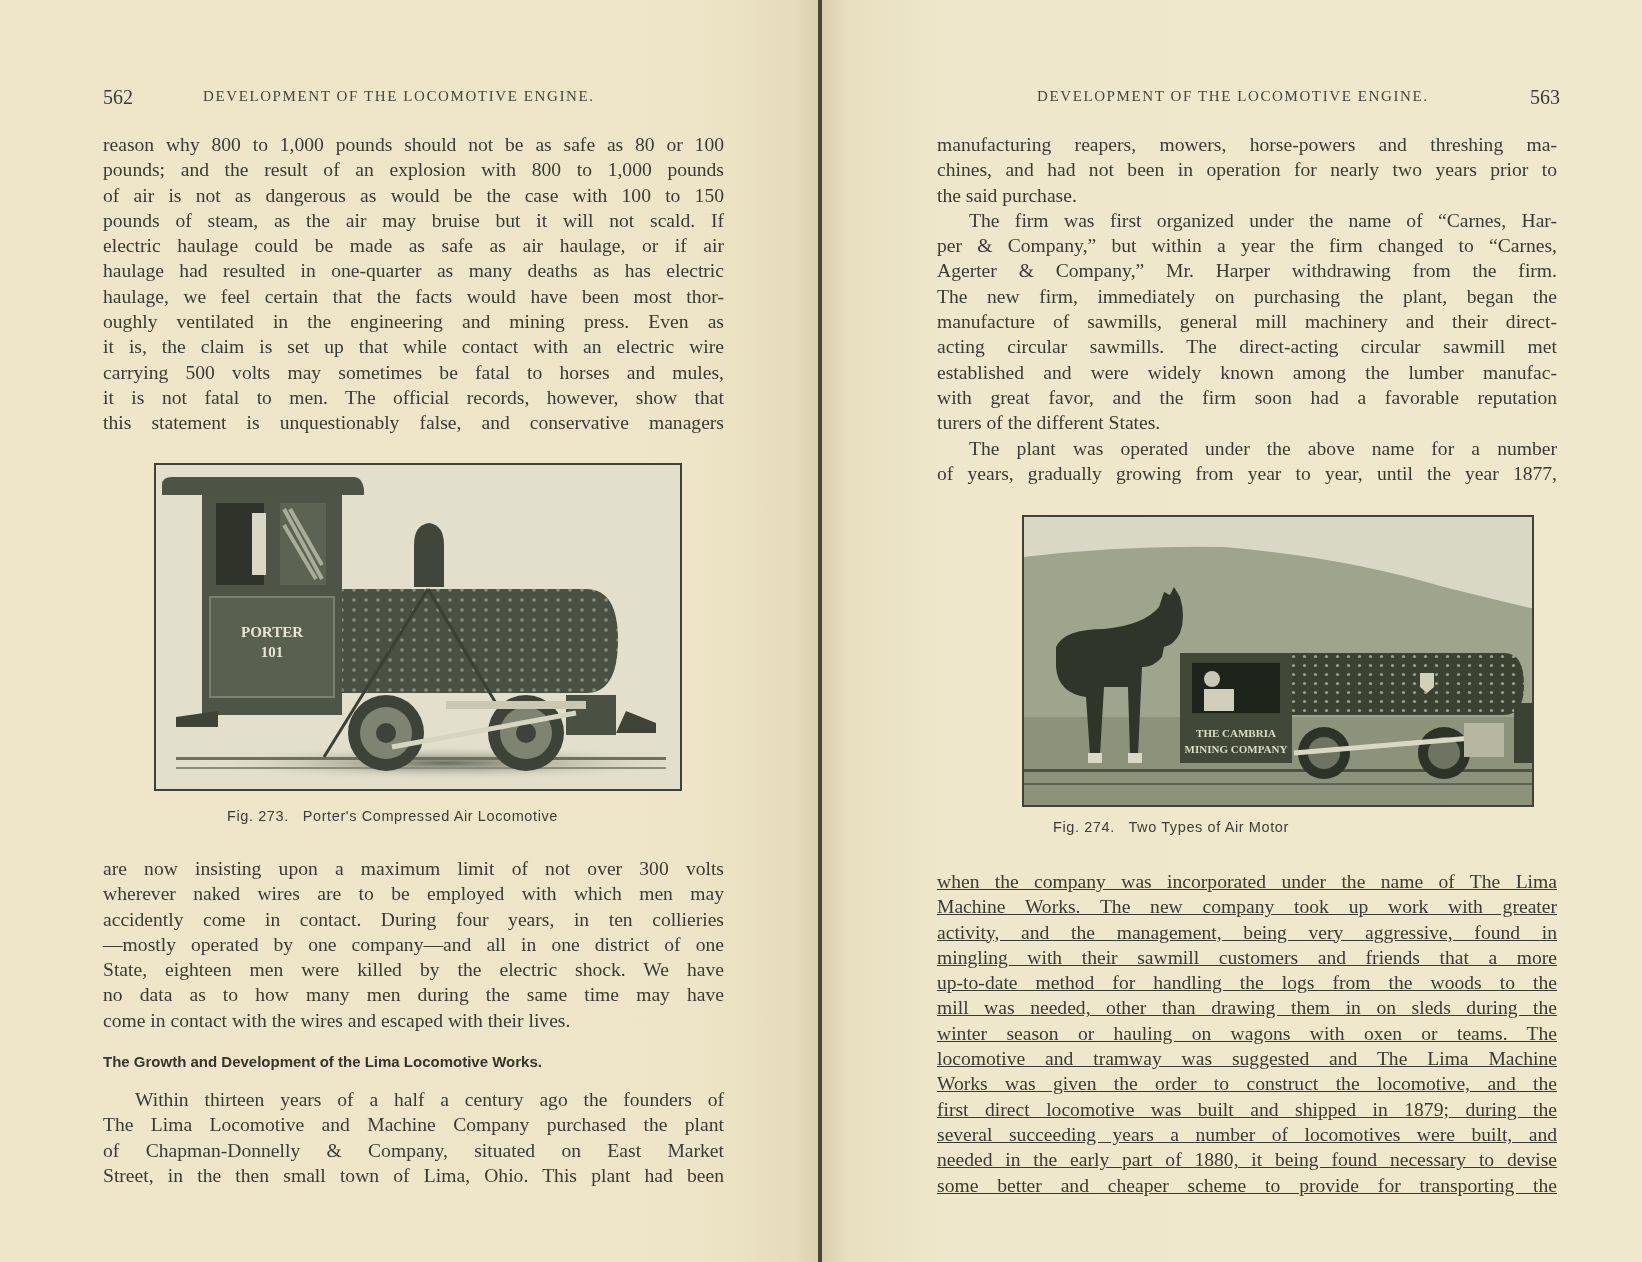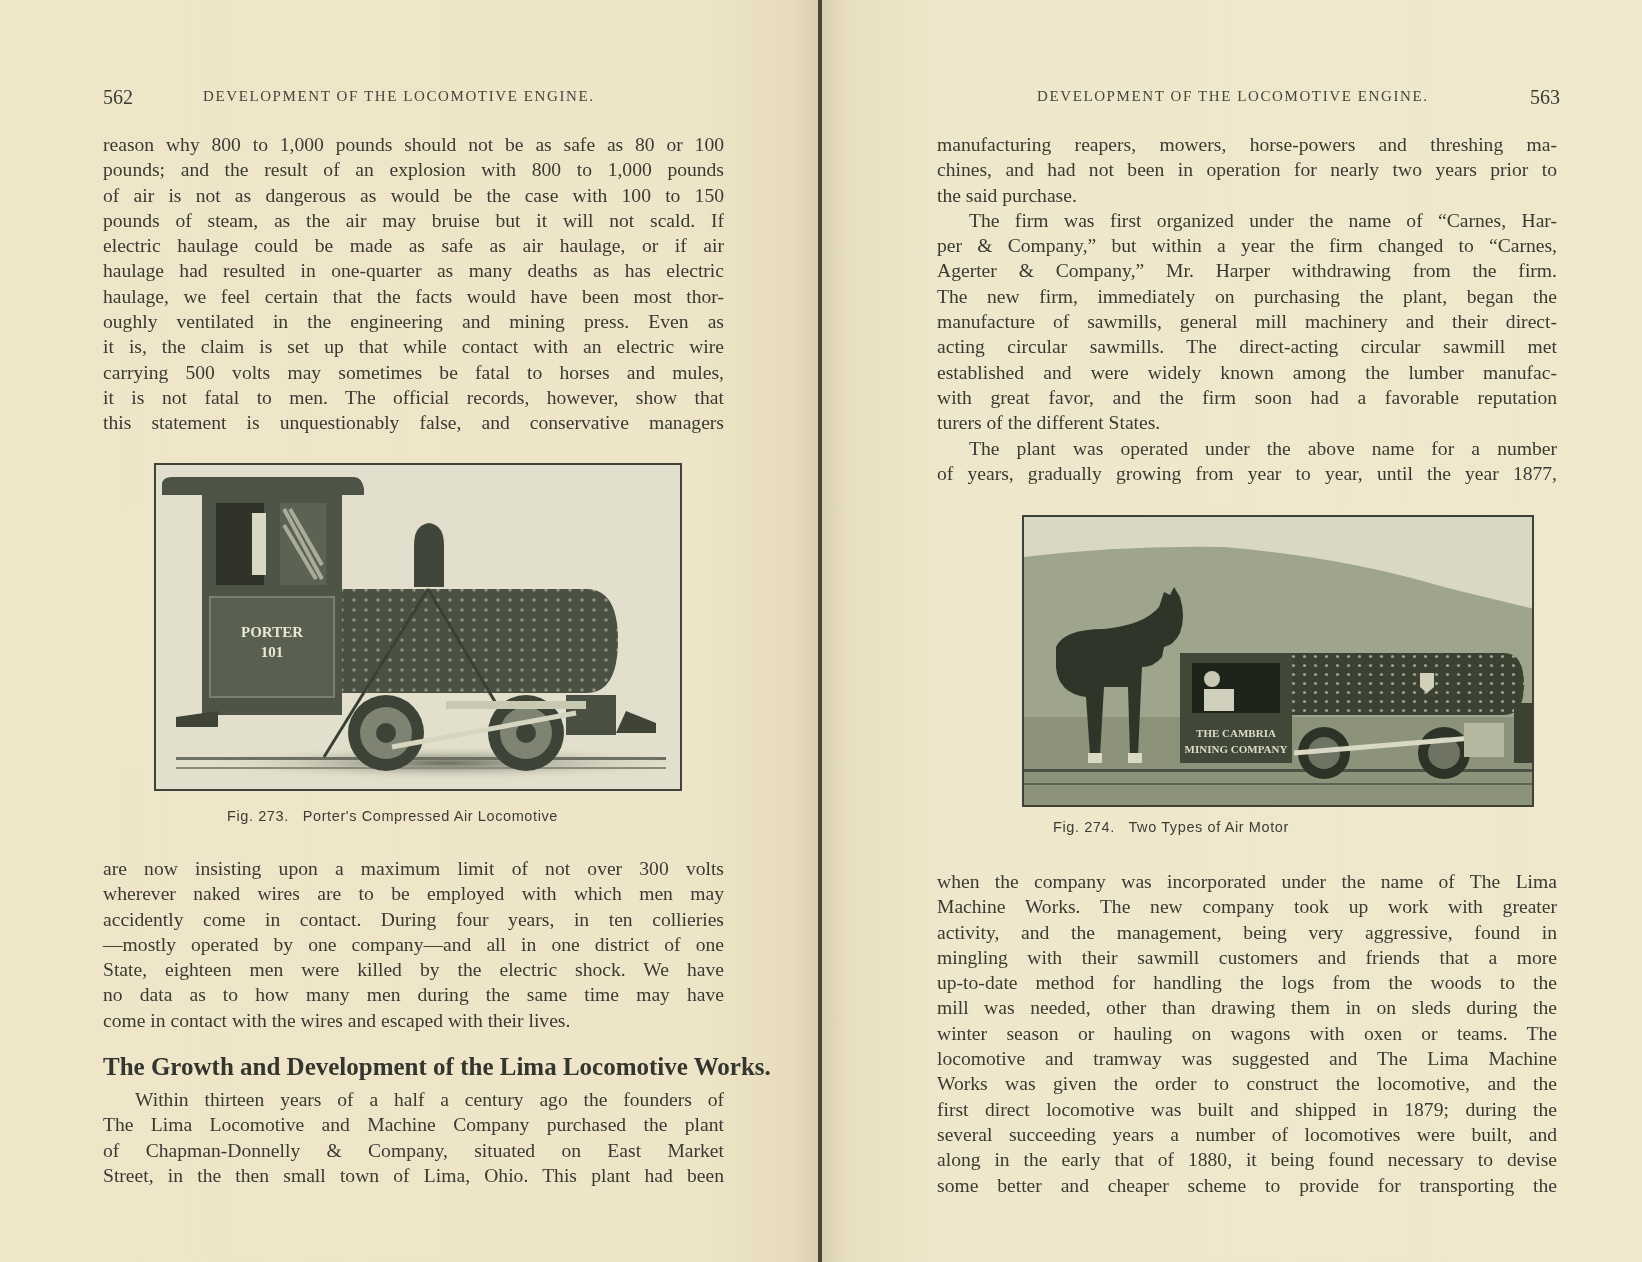--- a/index.html
+++ b/index.html
@@ -17,21 +17,21 @@
     position:absolute; top:88px; font-size:15px; letter-spacing:1.6px;
     color:#45453c; text-transform:uppercase;
   }
   .folio { position:absolute; top:86px; font-size:20px; color:#3a3a32; }
   .text-block { position:absolute; font-size:19.6px; line-height:25.3px; text-align:justify; }
   .line { display:block; text-align:justify; text-align-last:justify; white-space:nowrap; }
   .line.last { text-align-last:left; }
   .line.indent { padding-left:32px; }
   .figure { position:absolute; border:2px solid #3f4238; box-sizing:border-box; overflow:hidden; }
   .caption { position:absolute; font-family:"Liberation Sans","DejaVu Sans",sans-serif; font-size:14.5px; letter-spacing:0.6px; color:#3d3d36; white-space:pre; }
-  .section-heading { position:absolute; font-family:Liberation Serif, serif; font-weight:bold; font-size:25px; color:#33352e; white-space:nowrap; }
+  .section-heading { position:absolute; font-family:Liberation Sans, sans-serif; font-weight:bold; font-size:15px; color:#33352e; white-space:nowrap; }
 </style>
 </head>
 <body>
 
 <div class="page page-left">
   <div class="folio" style="left:103px;">562</div>
   <div class="running-head" style="left:203px;">DEVELOPMENT OF THE LOCOMOTIVE ENGINE.</div>
 
   <div class="text-block" style="left:103px; top:132px; width:621px;">
     <span class="line">reason why 800 to 1,000 pounds should not be as safe as 80 or 100</span>
@@ -177,28 +177,28 @@
       <circle cx="300" cy="236" r="16" fill="#6f7462"></circle>
       <circle cx="420" cy="236" r="26" fill="#2d3327"></circle>
       <circle cx="420" cy="236" r="16" fill="#6f7462"></circle>
       <path d="M270 236 L460 220" stroke="#d8d8c4" stroke-width="5"></path>
       <rect x="440" y="206" width="40" height="34" fill="#b5b7a0"></rect>
       <rect x="490" y="186" width="20" height="60" fill="#3b4232"></rect>
     </svg>
   </div>
   <div class="caption" style="left:231px; top:819px;"><span>Fig. 274.</span>   <span>Two Types of Air Motor</span></div>
 
-  <div class="text-block" style="left:115px; top:869px; width:620px;">
+  <div class="text-block" style="left:115px; top:869px; width:620px;text-decoration:underline;">
     <span class="line">when the company was incorporated under the name of The Lima</span>
     <span class="line">Machine Works.  The new company took up work with greater</span>
     <span class="line">activity, and the management, being very aggressive, found in</span>
     <span class="line">mingling with their sawmill customers and friends that a more</span>
     <span class="line">up-to-date method for handling the logs from the woods to the</span>
     <span class="line">mill was needed, other than drawing them in on sleds during the</span>
     <span class="line">winter season or hauling on wagons with oxen or teams.  The</span>
     <span class="line">locomotive and tramway was suggested and The Lima Machine</span>
     <span class="line">Works was given the order to construct the locomotive, and the</span>
     <span class="line">first direct locomotive was built and shipped in 1879; during the</span>
     <span class="line">several succeeding years a number of locomotives were built, and</span>
-    <span class="line">along in the early that of 1880, it being found necessary to devise</span>
+    <span class="line">needed in the early part of 1880, it being found necessary to devise</span>
     <span class="line">some better and cheaper scheme to provide for transporting the</span>
   </div>
 </div>
 
 </body></html>

